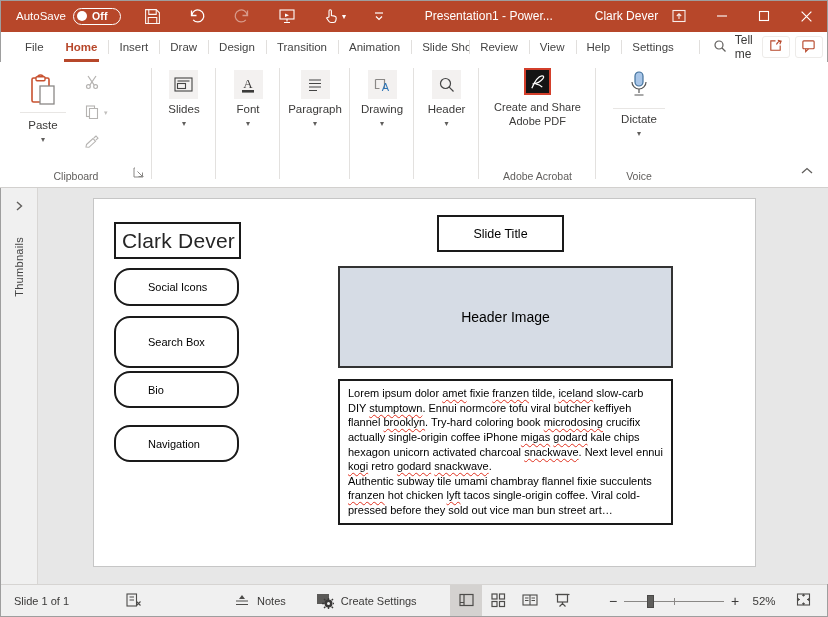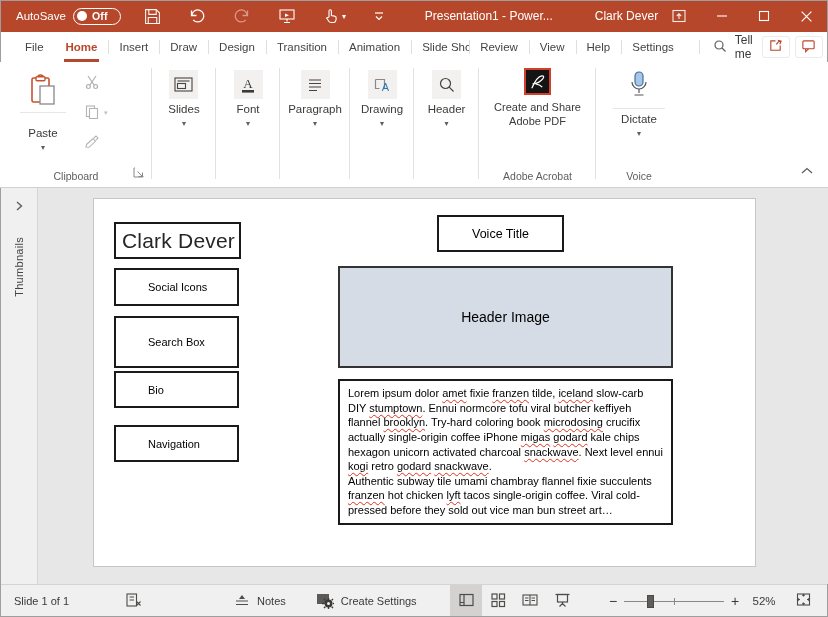--- a/index.html
+++ b/index.html
@@ -39,21 +39,21 @@
   
   .ribbon { height:126px; background:#fff; border-bottom:1px solid #D2D0CE; display:flex; position:relative; flex:0 0 auto; }
   .rgroup { position:relative; height:100%; flex:0 0 auto; }
   .rgroup::after { content:''; position:absolute; right:0; top:6px; bottom:8px; width:1px; background:#E3E1DF; }
   .rgroup.nosep::after { display:none; }
   .group-label { position:absolute; bottom:5px; left:0; right:0; text-align:center; font-size:10.5px; color:#605E5C; }
   
   .g-clipboard { width:152px; }
   .paste-btn { position:absolute; left:20px; top:8px; width:46px; display:flex; flex-direction:column; align-items:center; cursor:pointer; background:none; border:none; }
   .paste-icon { height:42px; display:flex; align-items:center; }
-  .paste-label { border-top:1px solid #E8E6E4; width:46px; text-align:center; padding-top:14px; font-size:11.5px; color:#3b3a39; font-family:"Liberation Sans",sans-serif; }
+  .paste-label { border-top:1px solid #E8E6E4; width:46px; text-align:center; padding-top:6px; font-size:11.5px; color:#3b3a39; font-family:"Liberation Sans",sans-serif; }
   .paste-caret { font-size:8px; color:#605E5C; margin-top:4px; }
   .clip-icons { position:absolute; left:84px; top:12px; display:flex; flex-direction:column; gap:12px; }
   .mini-btn { background:none; border:none; cursor:pointer; display:flex; align-items:center; gap:4px; height:18px; }
   .launcher { position:absolute; right:8px; bottom:6px; background:none; border:none; cursor:pointer; }
   
   .g-collapsed { display:flex; align-items:flex-start; justify-content:center; }
   .col-btn { margin-top:8px; display:flex; flex-direction:column; align-items:center; gap:4px; background:none; border:none; cursor:pointer; padding:0 10px; }
   .col-iconbox { width:29px; height:29px; background:#F3F1F0; display:flex; align-items:center; justify-content:center; }
   .col-label { font-size:11.5px; color:#3b3a39; font-family:"Liberation Sans",sans-serif; }
   .col-caret { font-size:8px; color:#605E5C; }
@@ -75,21 +75,21 @@
   .thumb-expand { margin-top:12px; background:none; border:none; cursor:pointer; }
   .thumb-label { margin-top:22px; writing-mode:vertical-rl; transform:rotate(180deg); font-size:11px; color:#444; letter-spacing:.3px; }
   .workspace { flex:1; background:#E7E7E7; position:relative; }
   .slide { position:absolute; left:55px; top:10px; width:663px; height:369px; background:#fff; border:1px solid #C6C6C6; }
   .sbox { position:absolute; border:2px solid #1a1a1a; background:#fff; color:#000; display:flex; align-items:center; }
   .namebox { left:20px; top:23px; width:127px; height:37px; font-size:21px; color:#262626; padding-left:6px; letter-spacing:.2px; }
   .side0 { left:20px; top:69px;  width:125px; height:38px; }
   .side1 { left:20px; top:117px; width:125px; height:52px; }
   .side2 { left:20px; top:172px; width:125px; height:37px; }
   .side3 { left:20px; top:226px; width:125px; height:37px; }
-  .sidebox { font-size:11px; padding-left:32px; }
+  .sidebox { font-size:11px; padding-left:32px;border-radius:16px; }
   .posttitle { left:343px; top:16px; width:127px; height:37px; font-size:12.5px; justify-content:center; }
   .headerimg { left:244px; top:67px; width:335px; height:102px; background:#D6DCE5; border:2px solid #333; font-size:14px; justify-content:center; }
   .lorem { left:244px; top:180px; width:335px; height:146px; border:2px solid #1a1a1a; background:#fff; align-items:flex-start; padding:5px 8px; display:block; }
   .lorem p { font-size:11px; line-height:1.33; color:#000; }
   .ms { text-decoration:underline; text-decoration-style:wavy; text-decoration-color:#E0301E; text-decoration-thickness:1px; text-underline-offset:2px; text-decoration-skip-ink:none; }
 
   
   .statusbar { height:33px; background:#F0F0F0; border-top:1px solid #D6D4D2; display:flex; align-items:center; font-size:11.5px; color:#3b3a39; flex:0 0 auto; }
   .sb-item { display:flex; align-items:center; gap:7px; background:none; border:none; cursor:pointer; font-size:11px; color:#3b3a39; font-family:"Liberation Sans",sans-serif; height:100%; }
   .sb-slideind { margin-left:14px; cursor:default; }
@@ -400,21 +400,21 @@
       <div class="thumb-label">Thumbnails</div>
     </div>
 
     <div class="workspace">
       <div class="slide">
         <div class="sbox namebox">Clark Dever</div>
         <div class="sbox sidebox side0">Social Icons</div>
         <div class="sbox sidebox side1">Search Box</div>
         <div class="sbox sidebox side2">Bio</div>
         <div class="sbox sidebox side3">Navigation</div>
-        <div class="sbox posttitle">Voice Title</div>
+        <div class="sbox posttitle">Slide Title</div>
         <div class="sbox headerimg">Header Image</div>
         <div class="sbox lorem">
           <p class="lorem-para">Lorem ipsum dolor <span class="ms">amet</span> fixie <span class="ms">franzen</span> tilde, <span class="ms">iceland</span> slow-carb DIY <span class="ms">stumptown</span>. Ennui normcore tofu viral butcher keffiyeh flannel <span class="ms">brooklyn</span>. Try-hard coloring book <span class="ms">microdosing</span> crucifix actually single-origin coffee iPhone <span class="ms">migas</span> <span class="ms">godard</span> kale chips hexagon unicorn activated charcoal <span class="ms">snackwave</span>. Next level ennui <span class="ms">kogi</span> retro <span class="ms">godard</span> <span class="ms">snackwave</span>.</p>
           <p class="lorem-para">Authentic subway tile umami chambray flannel fixie succulents <span class="ms">franzen</span> hot chicken <span class="ms">lyft</span> tacos single-origin coffee. Viral cold-pressed before they sold out vice man bun street art…</p>
         </div>
       </div>
     </div>
   </div>
 
   <div class="statusbar">

